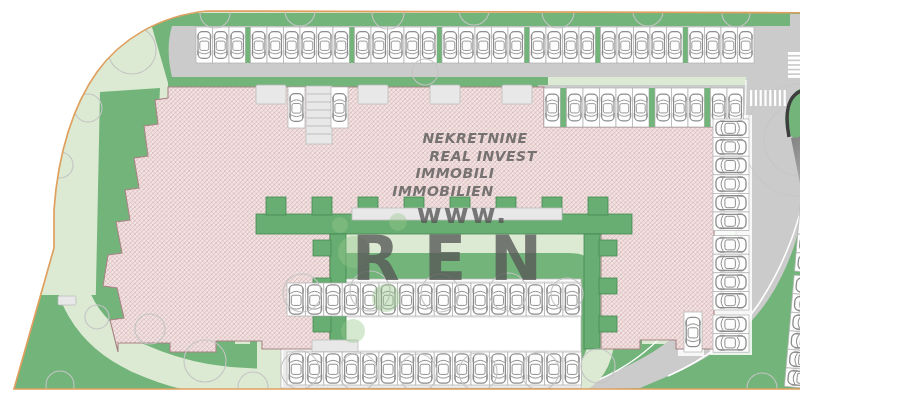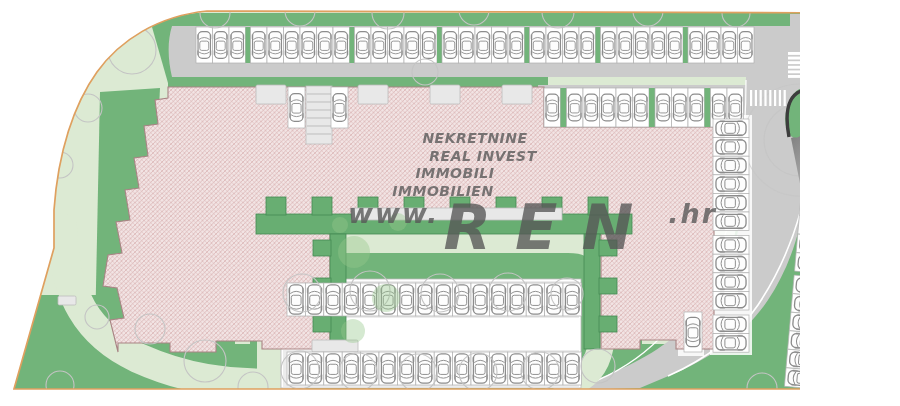--- a/index.html
+++ b/index.html
@@ -28,22 +28,22 @@
   .wm{position:absolute;z-index:5;pointer-events:none;}
   .wm-lines{left:340px;top:130px;width:280px;text-align:center;
             font-weight:bold;font-style:italic;font-size:14px;line-height:17.5px;
             letter-spacing:.5px;color:var(--c-wmGray);}
   .wm-lines span{display:block;}
   .wm-lines span:nth-child(1){transform:translateX(-5px);}
   .wm-lines span:nth-child(2){transform:translateX(3px);}
   .wm-lines span:nth-child(3){transform:translateX(-25px);}
   .wm-lines span:nth-child(4){transform:translateX(-37px);}
   .wm-lines span:nth-child(5){transform:translateX(-75px);}
-  .wm-logo{left:348px;top:198px;display:flex;align-items:flex-start;
-           font-weight:bold;font-style:italic;color:var(--c-wmGray);}
+  .wm-logo{left:348px;top:198px;display:flex;align-items:center;
+           font-weight:bold;color:var(--c-wmGray);flex-direction:column;}
   .wm-logo .pre,.wm-logo .suf{font-size:27px;letter-spacing:2px;}
   .wm-logo .name{font-size:62px;letter-spacing:24px;line-height:60px;margin:0 11px 0 4px;}
   .wm-tagline{left:447px;top:262px;transform:translateX(-50%);white-space:nowrap;
               font-weight:bold;font-style:italic;font-size:12.5px;letter-spacing:1.6px;
               color:var(--c-wmGreen);}
 </style>
 </head>
 <body>
 
 <div id="stage">
@@ -451,15 +451,14 @@
 
 <div class="wm wm-lines">
   <span>NEKRETNINE</span>
   <span>REAL INVEST</span>
   <span>IMMOBILI</span>
   <span>IMMOBILIEN</span>
 </div>
 <div class="wm wm-logo">
   <span class="pre">www.</span>
   <span class="name">REN</span>
-  <span class="suf">.hr</span>
 </div>
 </div>
 
 </body></html>

